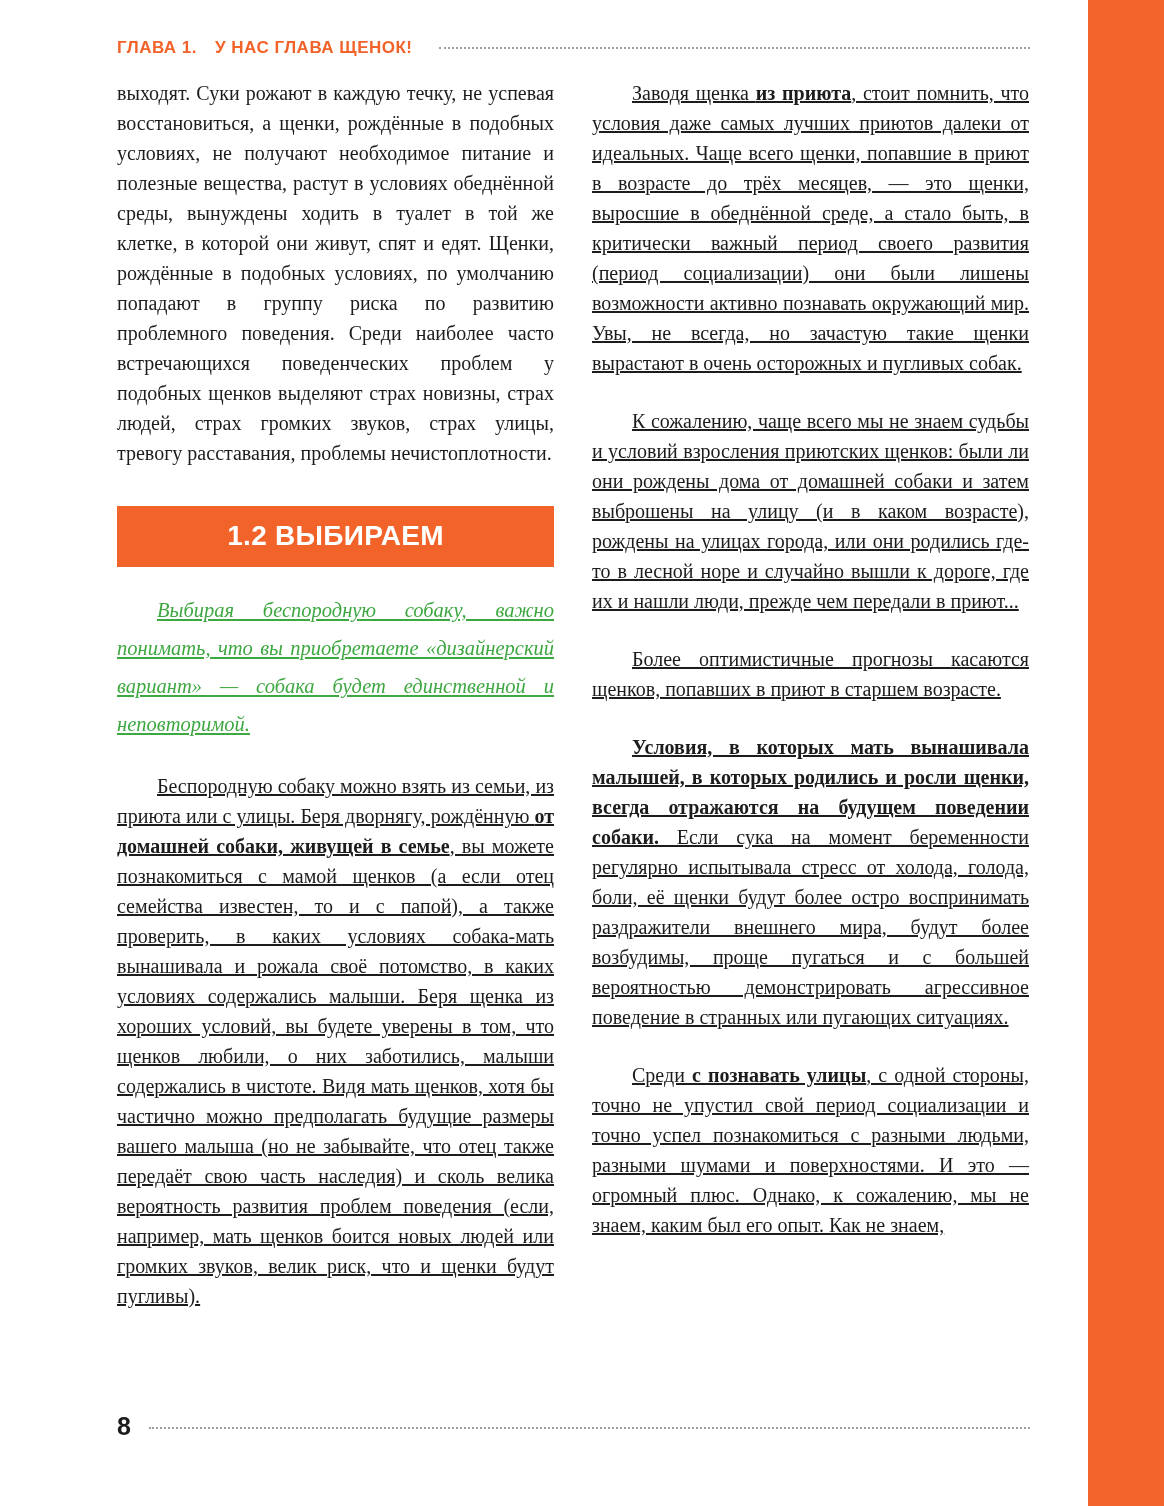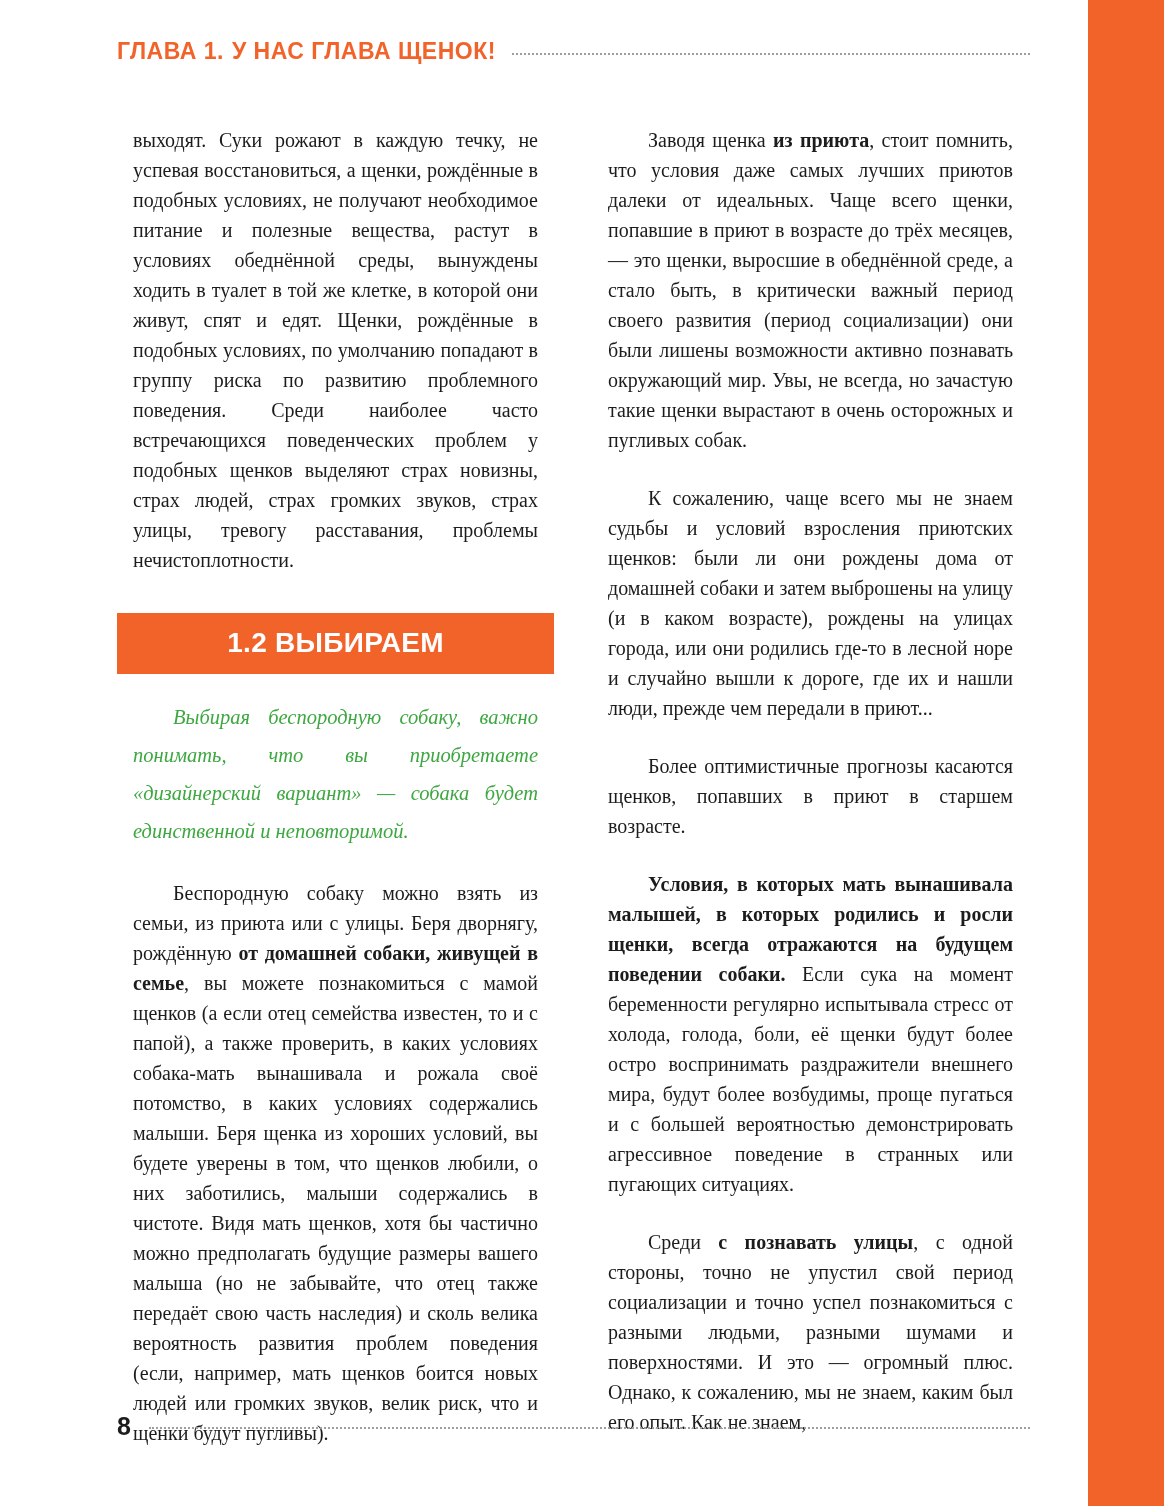--- a/index.html
+++ b/index.html
@@ -26,49 +26,49 @@
     background:var(--orange);
   }
   .content{
     position:absolute;
     left:117px; top:38px;
     width:913px;
   }
   .running-head{
     display:flex;
     align-items:baseline;
-    gap:8px;
+    gap:18px;
     font-family:"Liberation Sans", sans-serif;
-    font-size:23px;
+    font-size:17px;
     letter-spacing:0.5px;
     color:var(--orange);
-    margin-bottom:44px;
+    margin-bottom:20px;
   }
   .running-head .chapter{font-weight:600;}
   .running-head .title{font-weight:800;}
   .leader{
     flex:1;
     border-bottom:2px dotted var(--dot);
     transform:translateY(-4px);
     margin-left:8px;
   }
   .columns{
     display:flex;
     gap:38px;
     align-items:flex-start;
   }
   .col{
     width:437px;
     font-size:20px;
     line-height:30px;
     text-align:justify;
   }
-  .col p{margin:16px;}
+  .col p{margin:0;}
   .col p + p{margin-top:28px;}
-  .col p.indent{text-indent:40px;}
+  .col p.indent{text-indent:40px;text-decoration:underline;}
   .col .b{font-weight:bold;}
   .lead{
     color:var(--green);
     font-style:italic;
     font-size:20.5px;
     line-height:38px;
     margin-top:24px !important;
   }
   .heading-box{
     background:var(--orange);

